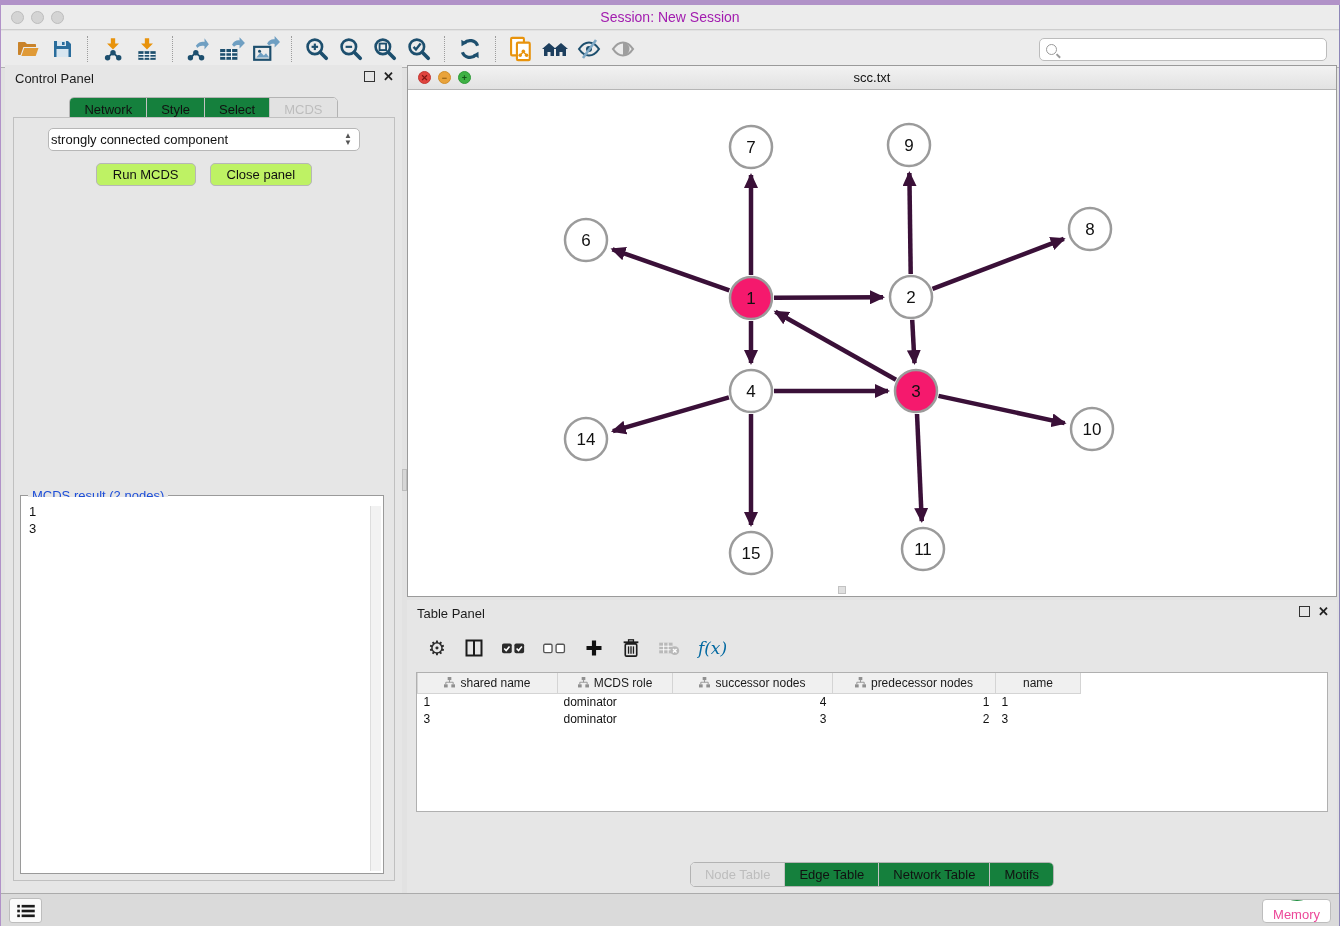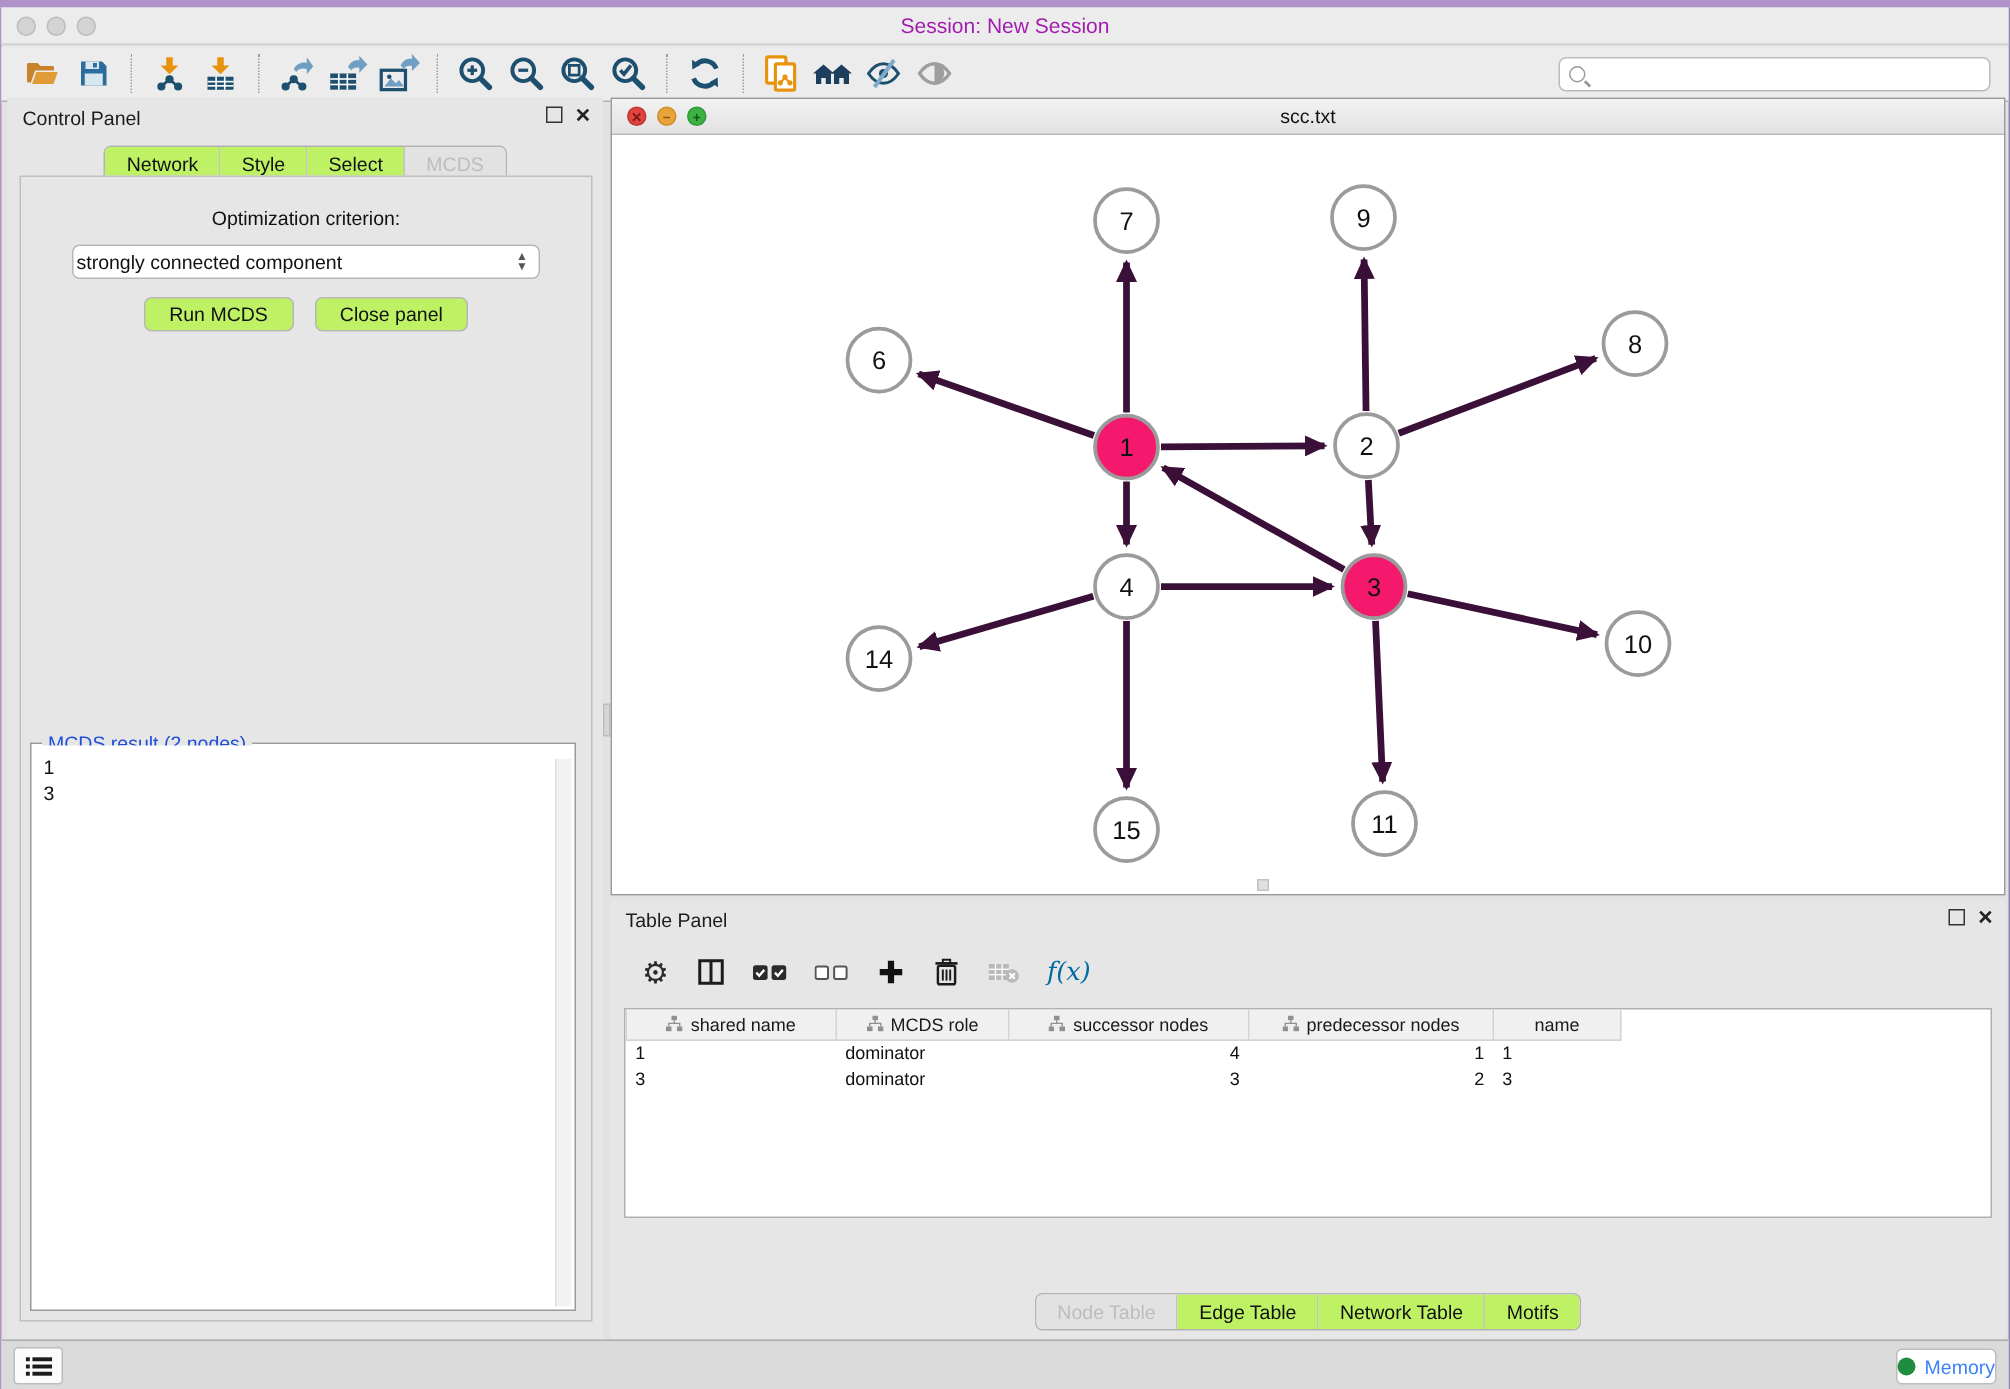--- a/index.html
+++ b/index.html
@@ -27,21 +27,21 @@
   
   .control-panel { position:absolute; left:4px; top:60px; width:397px; height:830px; background:#e6e6e6; }
   .panel-head { position:absolute; left:0; top:0; width:100%; height:26px; }
   .panel-title { position:absolute; left:10px; top:6px; font-size:13px; color:#1c1c1c; }
   .ph-icons { position:absolute; right:8px; top:6px; display:flex; gap:8px; align-items:center; }
   .float-btn { width:11px; height:11px; border:1.5px solid #333; background:transparent; }
   .close-btn { font-size:13px; font-weight:bold; color:#222; line-height:11px; }
 
   .tabs-row { position:absolute; top:32px; width:100%; display:flex; justify-content:center; }
   .tabgroup { display:flex; border:1px solid #b3b3b3; border-radius:5px; overflow:hidden; background:#fff; }
-  .tab { padding:4px 14px; font-size:13px; color:#111; background:#bef264; border-right:1px solid #c3c3c3; cursor:pointer; }
+  .tab { padding:4px 14px; font-size:13px; color:#111; background:#15803d; border-right:1px solid #c3c3c3; cursor:pointer; }
   .tab:last-child { border-right:none; }
   .tab.active { background:#e2e2e2; color:#bdbdbd; }
 
   .cp-inner { position:absolute; left:8px; right:7px; top:52px; bottom:14px; border:1px solid #c0c0c0; background:#e6e6e6; }
   .opt-label { margin-top:20px; text-align:center; font-size:13px; color:#111; }
   .dropdown { position:relative; margin:10px auto 0; width:312px; height:23px; background:#fff; border:1px solid #b7b7b7; border-radius:5px; font-size:13px; color:#111; display:flex; align-items:center; padding-left:2px; cursor:pointer; }
   .dd-arrows { position:absolute; right:7px; top:3px; display:flex; flex-direction:column; line-height:7px; font-size:8px; color:#555; }
   .btn-row { display:flex; justify-content:center; gap:14px; margin-top:12px; }
   .pushbtn { background:#bef264; border:1px solid #b7b7b7; border-radius:5px; font-size:13px; color:#111; padding:3px 16px; font-family:"Liberation Sans",sans-serif; cursor:pointer; }
 
@@ -71,21 +71,21 @@
   table.datatable th { background:#f0f0f0; border:1px solid #d4d4d4; border-top:none; font-weight:normal; color:#1a1a1a; height:20px; padding:0 4px; }
   table.datatable td { height:17px; padding:0 6px; color:#111; }
   .th-inner { display:flex; align-items:center; justify-content:center; gap:5px; }
   .col-name  { width:140px; } .col-role { width:115px; } .col-succ { width:160px; } .col-pred { width:163px; } .col-n { width:85px; }
   td.al { text-align:left; } td.ar { text-align:right; padding-right:16px; }
   .tp-tabs { position:absolute; bottom:8px; width:100%; display:flex; justify-content:center; }
 
   
   .statusbar { position:absolute; left:0; bottom:0; width:100%; height:33px; background:#dadada; border-top:1px solid #ababab; }
   .list-btn { position:absolute; left:8px; top:4px; width:33px; height:25px; background:#fbfbfb; border:1px solid #bdbdbd; border-radius:3px; display:flex; align-items:center; justify-content:center; cursor:pointer; }
-  .memory-btn { position:absolute; right:8px; top:5px; height:24px; background:#fff; border:1px solid #bdbdbd; border-radius:4px; display:flex; align-items:center; gap:6px; padding:0 0; font-size:13px; color:#3b82f6; cursor:pointer; }
+  .memory-btn { position:absolute; right:8px; top:5px; height:24px; background:#fff; border:1px solid #bdbdbd; border-radius:4px; display:flex; align-items:center; gap:6px; padding:0 10px; font-size:13px; color:#ec4899; cursor:pointer;flex-direction:column; }
   .memdot { width:12px; height:12px; border-radius:50%; background:#1e8e3e; }
 
   svg.icon { display:block; }
 </style>
 </head>
 <body>
 
 <div class="chrome-strip"></div>
 <div class="app">
 
@@ -260,21 +260,20 @@
     </div>
     <div class="tabs-row">
       <span class="tabgroup">
         <span class="tab">Network</span>
         <span class="tab">Style</span>
         <span class="tab">Select</span>
         <span class="tab active">MCDS</span>
       </span>
     </div>
     <div class="cp-inner">
-      <div class="opt-label">Optimization criterion:</div>
       <div class="dropdown">
         <span>strongly connected component</span>
         <span class="dd-arrows">
             <span>▲</span>
             <span>▼</span>
           </span>
       </div>
       <div class="btn-row">
         <button class="pushbtn">Run MCDS</button>
         <button class="pushbtn">Close panel</button>

